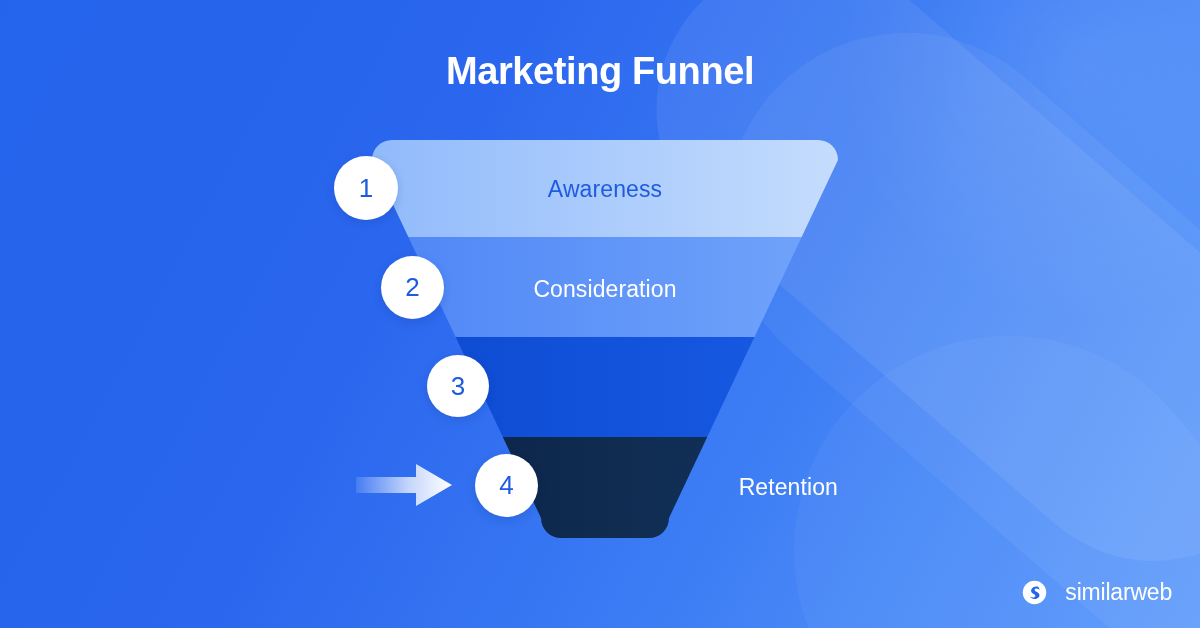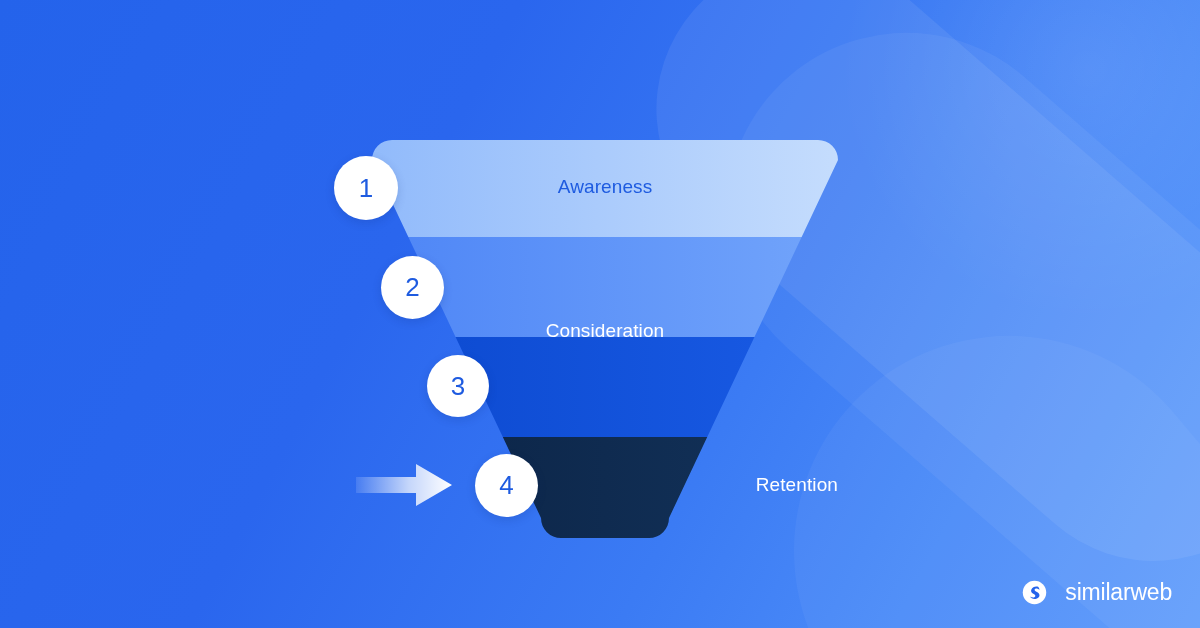--- a/index.html
+++ b/index.html
@@ -62,27 +62,27 @@
     left:372px; top:140px;
     width:466px; height:398px;
   }
   #funnel-svg{ display:block; width:466px; height:398px; }
 
   
   .seg-label{
     position:absolute;
     width:466px;
     text-align:center;
-    font-size:19px;
+    font-size:23px;
     font-weight:normal;
     left:0;
     letter-spacing:0.1px;
   }
   .seg-label.s1{ top:36px;  color:#1E5BE0; }
-  .seg-label.s2{ top:136px; color:#ffffff;margin-top:44px; }
+  .seg-label.s2{ top:136px; color:#ffffff; }
   .seg-label.s3{ top:235px; color:#ffffff; }
   .seg-label.s4{ top:334px; color:#ffffff;text-align:right; }
 
   
   .badge{
     position:absolute;
     border-radius:50%;
     background:#ffffff;
     display:flex;
     align-items:center;
@@ -123,20 +123,21 @@
 </head>
 <body>
 
 <div id="stage">
 
   <div class="deco deco-glow"></div>
   <div class="deco deco-capsule-1"></div>
   <div class="deco deco-capsule-2"></div>
   <div class="deco deco-capsule-3"></div>
 
+  <div class="title">Marketing Funnel</div>
 
   <div id="funnel-wrap">
     <svg id="funnel-svg" viewBox="0 0 466 398" xmlns="http://www.w3.org/2000/svg">
       <defs>
         <linearGradient id="g1" x1="0" y1="0" x2="1" y2="0">
           <stop offset="0%" stop-color="#8FB9FB"></stop>
           <stop offset="100%" stop-color="#C7DEFD"></stop>
         </linearGradient>
         <linearGradient id="g2" x1="0" y1="0" x2="1" y2="0">
           <stop offset="0%" stop-color="#4C84F6"></stop>

